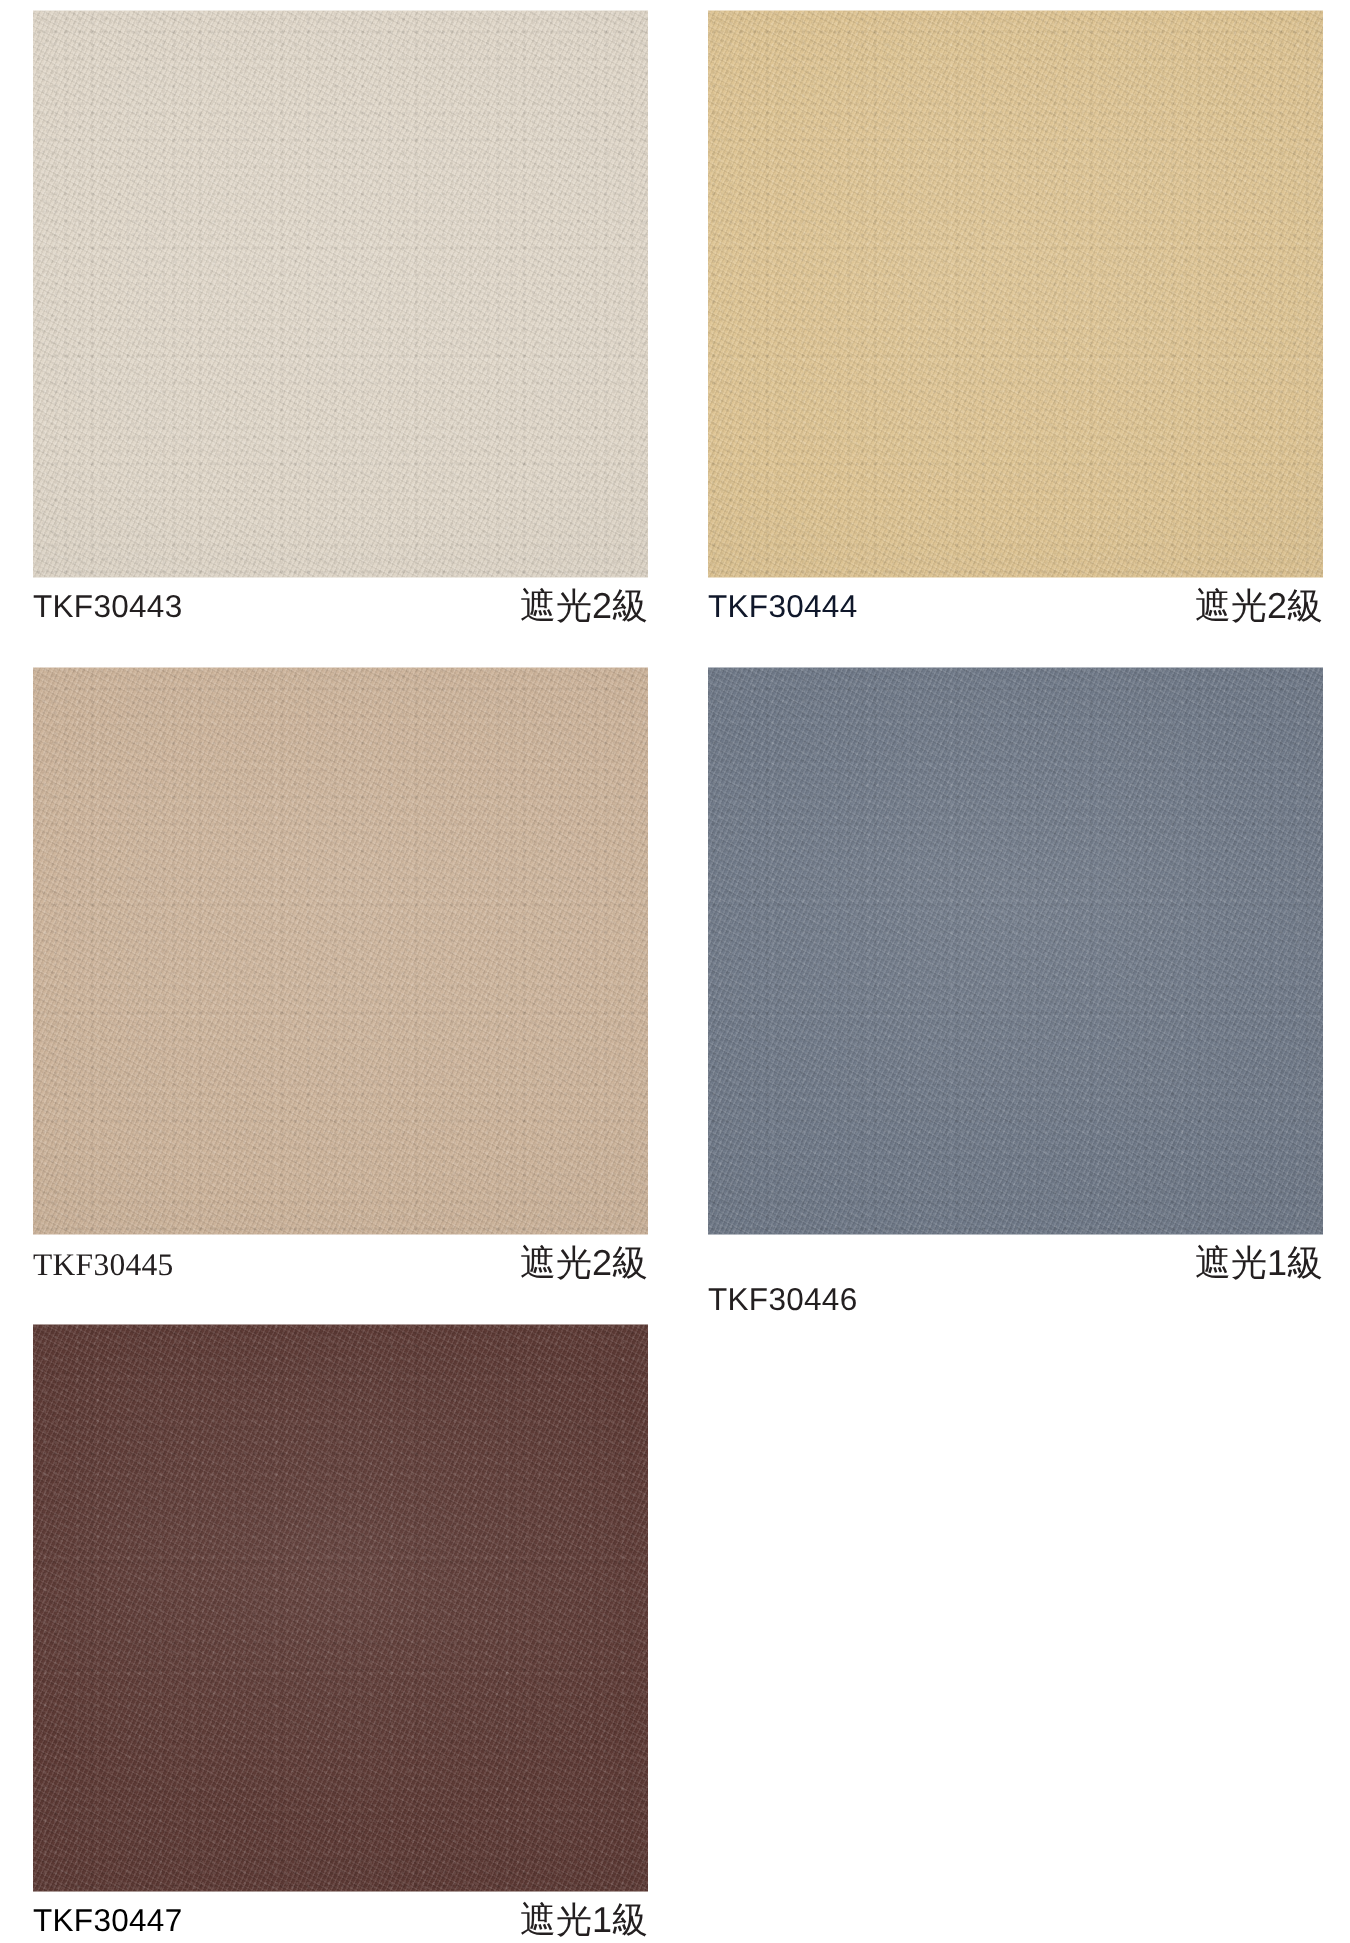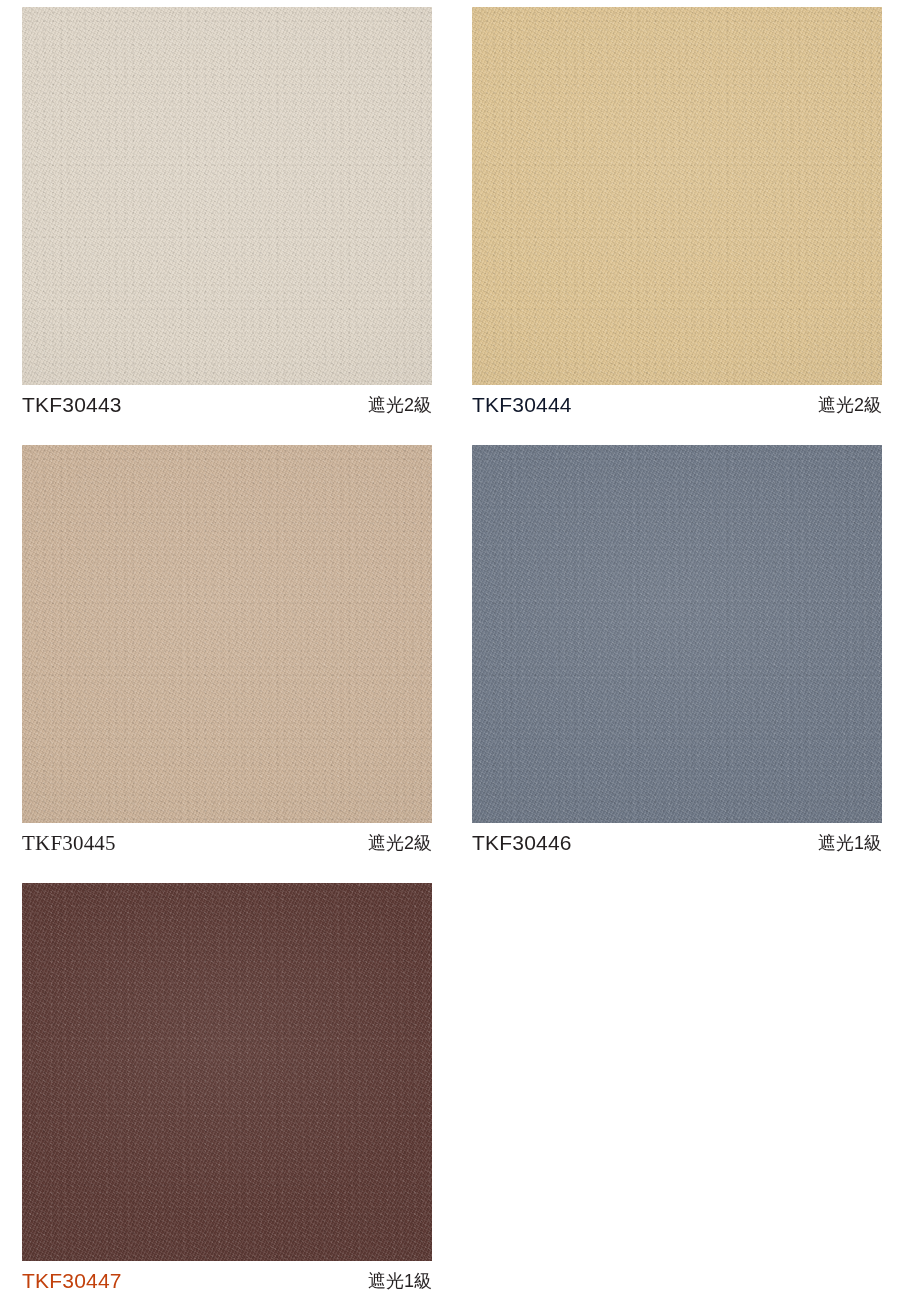--- a/index.html
+++ b/index.html
@@ -91,21 +91,21 @@
     padding-top: 7px;
   }
   .swatch-code {
     font-size: 21px;
     line-height: 26px;
     color: #231f20;
     letter-spacing: 0.2px;
     white-space: nowrap;
   }
   .swatch-grade {
-    font-size: 18px;
+    font-size: 24px;
     line-height: 26px;
     color: #231f20;
     white-space: nowrap;
   }
 </style>
 </head>
 <body style="background-color: rgb(255, 255, 255);">
 
 <div id="page">
   <div class="grid">
@@ -150,32 +150,32 @@
     </div>
 
     <div class="swatch-card">
       <div class="swatch-chip" style="background-color: rgb(111, 121, 136);">
         <div class="grain-a"></div>
         <div class="grain-b"></div>
         <div class="grain-c"></div>
         <div class="shade"></div>
       </div>
       <div class="swatch-caption">
-        <span class="swatch-code" style="color: rgb(35, 31, 32);">TKF30446</span>
+        <span class="swatch-code" style="color: rgb(35, 31, 32); margin-top: 24px;">TKF30446</span>
         <span class="swatch-grade" style="color: rgb(35, 31, 32);">遮光1級</span>
       </div>
     </div>
 
     <div class="swatch-card">
       <div class="swatch-chip" style="background-color: rgb(93, 58, 53);">
         <div class="grain-a"></div>
         <div class="grain-b"></div>
         <div class="grain-c"></div>
         <div class="shade"></div>
       </div>
       <div class="swatch-caption">
-        <span class="swatch-code" style="color: #c2410c;">TKF30447</span>
+        <span class="swatch-code" style="color: #000000;">TKF30447</span>
         <span class="swatch-grade" style="color: rgb(35, 31, 32);">遮光1級</span>
       </div>
     </div>
 
   </div>
 </div>
 
 </body></html>

